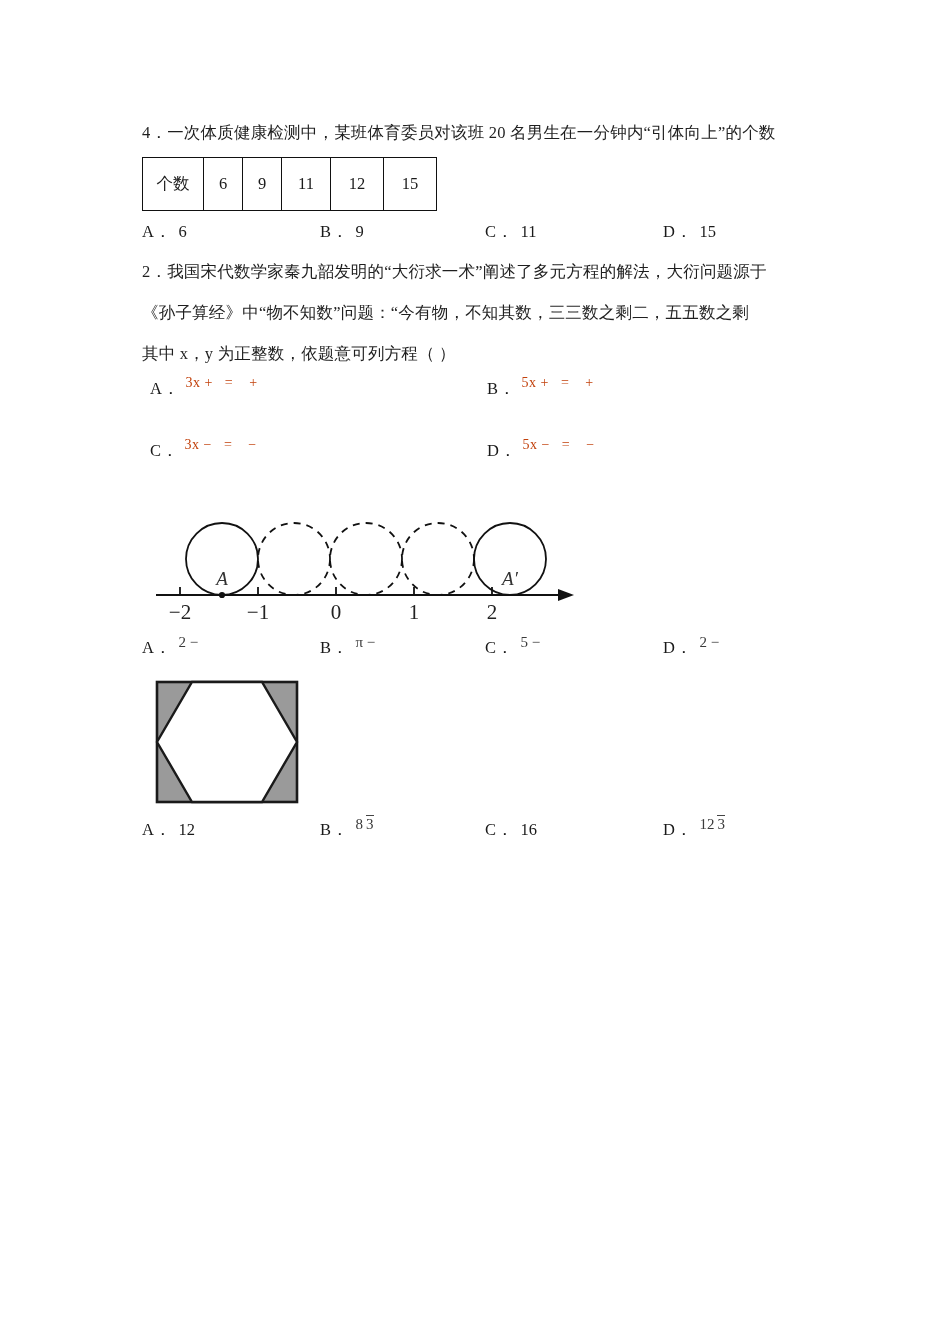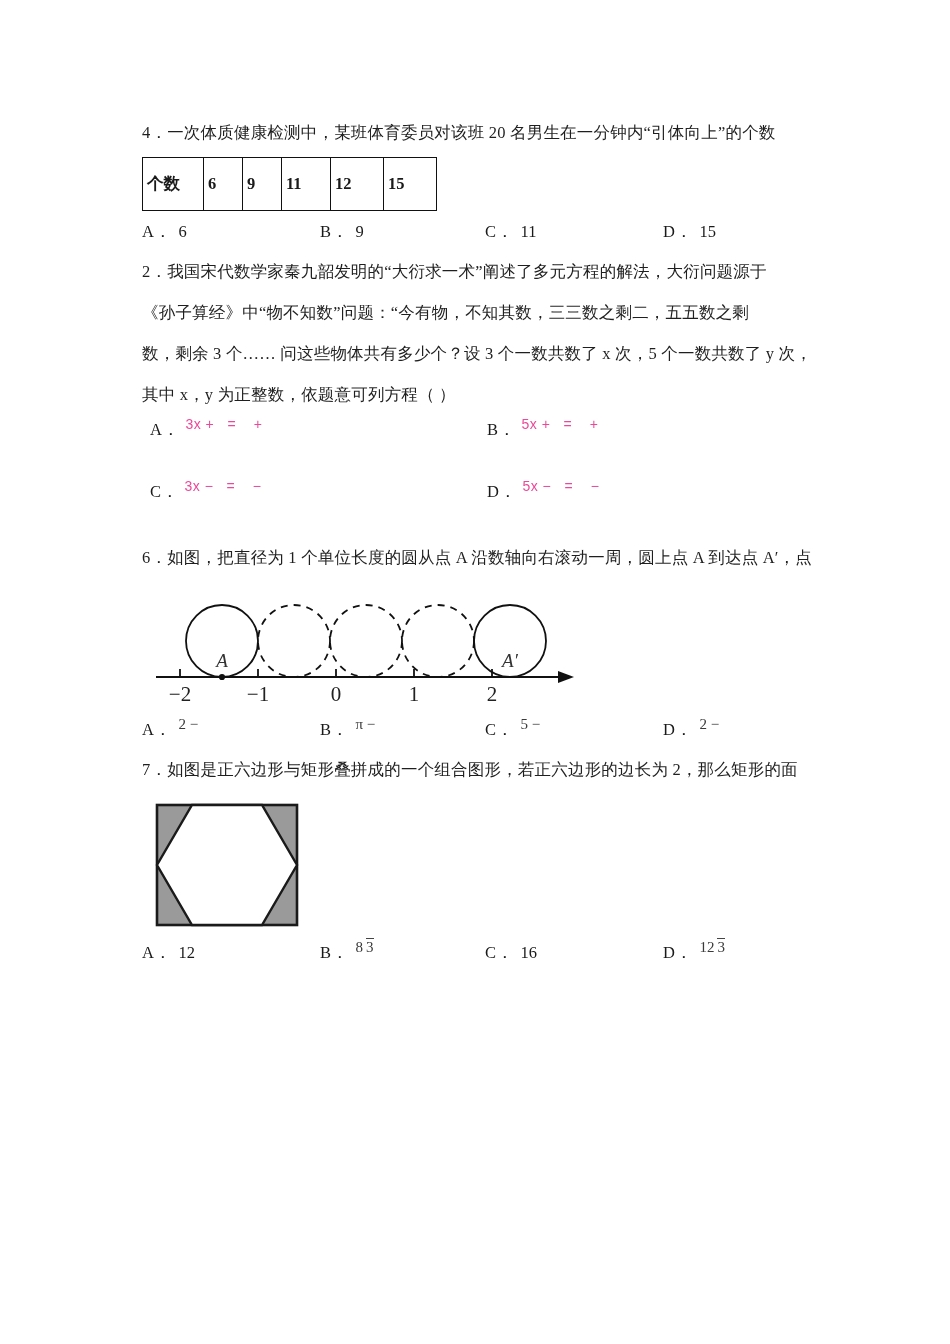--- a/index.html
+++ b/index.html
@@ -64,25 +64,24 @@
 
   
   .stat-table {
     border-collapse: collapse;
     margin: 4px 0 2px 0;
     table-layout: fixed;
   }
   .stat-table td {
     border: 1.6px solid #111;
     height: 36px;
-    text-align: left;
+    text-align: center;
     vertical-align: middle;
     font-size: 16.5px;
     padding: 8px 4px;
-    font-weight: bold;
   }
   .stat-table td.hdr { width: 52px; }
   .stat-table td.c0 { width: 30px; }
   .stat-table td.c1 { width: 30px; }
   .stat-table td.c2 { width: 40px; }
   .stat-table td.c3 { width: 44px; }
   .stat-table td.c4 { width: 44px; }
 
   
   .eq-grid {
@@ -91,23 +90,23 @@
     margin-top: 4px;
   }
   .eq-item {
     position: absolute;
     display: flex;
     align-items: flex-end;
     font-size: 16.5px;
   }
   .eq-item .opt-label { margin-right: 6px; }
   .eq-expr {
-    font-family: Liberation Sans, sans-serif;
+    font-family: Liberation Serif, serif;
     font-size: 14px;
-    color: #ec4899;
+    color: #c2410c;
     position: relative;
     top: -9px;
     white-space: pre;
     letter-spacing: 0.5px;
   }
   .eq-a { left: 8px;   top: 0px;  }
   .eq-b { left: 345px; top: 0px;  }
   .eq-c { left: 8px;   top: 62px; }
   .eq-d { left: 345px; top: 62px; }
 
@@ -180,21 +179,20 @@
         <div class="opt opt-d">
           <span class="opt-label">D．</span>
           <span class="opt-val">15</span>
         </div>
       </div>
     </div>
 
     <div>
       <div class="qline">2．我国宋代数学家秦九韶发明的“大衍求一术”阐述了多元方程的解法，大衍问题源于</div>
       <div class="qline">《孙子算经》中“物不知数”问题：“今有物，不知其数，三三数之剩二，五五数之剩</div>
-      <div class="qline">数，剩余 3 个…… 问这些物体共有多少个？设 3 个一数共数了 x 次，5 个一数共数了 y 次，</div>
       <div class="qline">其中 x，y 为正整数，依题意可列方程（    ）</div>
 
       <div class="eq-grid">
         <div class="eq-item eq-a">
           <span class="opt-label">A．</span>
           <span class="eq-expr">3x +   =    +</span>
         </div>
         <div class="eq-item eq-b">
           <span class="opt-label">B．</span>
           <span class="eq-expr">5x +   =    +</span>
@@ -204,21 +202,20 @@
           <span class="eq-expr">3x −   =    −</span>
         </div>
         <div class="eq-item eq-d">
           <span class="opt-label">D．</span>
           <span class="eq-expr">5x −   =    −</span>
         </div>
       </div>
     </div>
 
     <div>
-      <div class="qline">6．如图，把直径为 1 个单位长度的圆从点 A 沿数轴向右滚动一周，圆上点 A 到达点 A′，点</div>
 
       <div class="numline-fig">
         <svg width="420" height="125" viewBox="0 0 420 125">
 
           <g>
             <circle cx="68" cy="57" r="36" fill="none" stroke="#111" stroke-width="1.8"></circle>
             <circle cx="140" cy="57" r="36" fill="none" stroke="#111" stroke-width="1.8" stroke-dasharray="7 6"></circle>
             <circle cx="212" cy="57" r="36" fill="none" stroke="#111" stroke-width="1.8" stroke-dasharray="7 6"></circle>
             <circle cx="284" cy="57" r="36" fill="none" stroke="#111" stroke-width="1.8" stroke-dasharray="7 6"></circle>
             <circle cx="356" cy="57" r="36" fill="none" stroke="#111" stroke-width="1.8"></circle>
@@ -262,21 +259,20 @@
           <span class="opt-val sup-num">5 −</span>
         </div>
         <div class="opt opt-d">
           <span class="opt-label">D．</span>
           <span class="opt-val sup-num">2 −</span>
         </div>
       </div>
     </div>
 
     <div>
-      <div class="qline">7．如图是正六边形与矩形叠拼成的一个组合图形，若正六边形的边长为 2，那么矩形的面</div>
 
       <div class="hex-fig">
         <svg width="146" height="126" viewBox="0 0 146 126">
 
           <rect x="3" y="3" width="140" height="120" fill="#9a9a9a" stroke="#1a1a1a" stroke-width="2.6"></rect>
 
           <polygon points="38,3 108,3 143,63 108,123 38,123 3,63" fill="#ffffff" stroke="#1a1a1a" stroke-width="2.4"></polygon>
         </svg>
       </div>
 

